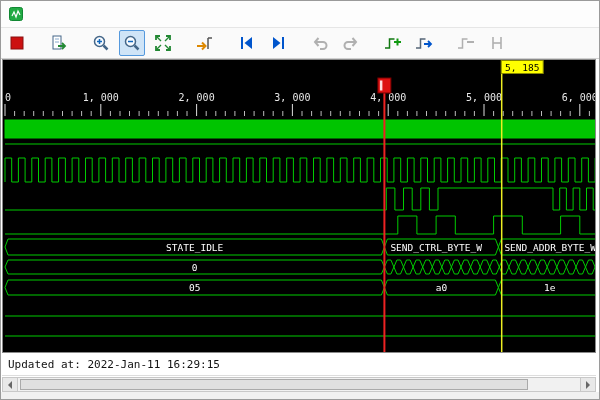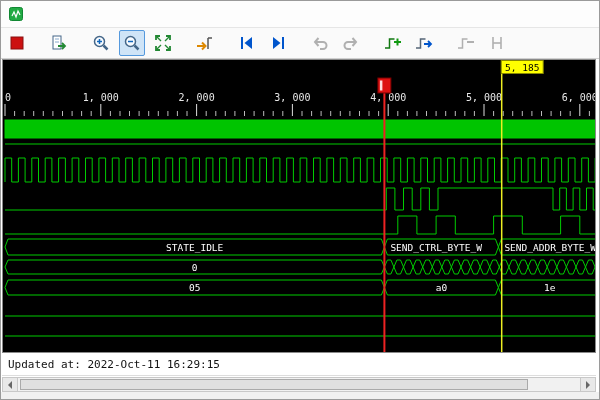--- a/index.html
+++ b/index.html
@@ -271,21 +271,21 @@
           <rect x="374.9" y="18" width="13" height="15" fill="#dd1111" stroke="#770000"></rect>
           <rect x="376.9" y="20.5" width="2.5" height="10" fill="#ffdddd"></rect>
           <line x1="498.7" y1="14" x2="498.7" y2="292" stroke="#eeee22" stroke-width="1.5"></line>
           <rect x="498.2" y="0.5" width="42" height="13" fill="#ffff00" stroke="#888800"></rect>
           <text x="519.2" y="10.5" fill="#000000" font-size="9.5px" text-anchor="middle" font-family="DejaVu Sans Mono, Liberation Mono, monospace">5, 185</text>
         </g>
       </svg>
   </div>
 
   <div class="status-bar">
-    <span>Updated at: 2022-Oct-11 16:29:15</span>
+    <span>Updated at: 2022-Jan-11 16:29:15</span>
   </div>
 
   <div class="hscrollbar">
     <div class="sb-btn left">
       <span class="tri-left"></span>
     </div>
     <div class="sb-track">
       <div class="sb-thumb"></div>
     </div>
     <div class="sb-btn right">

